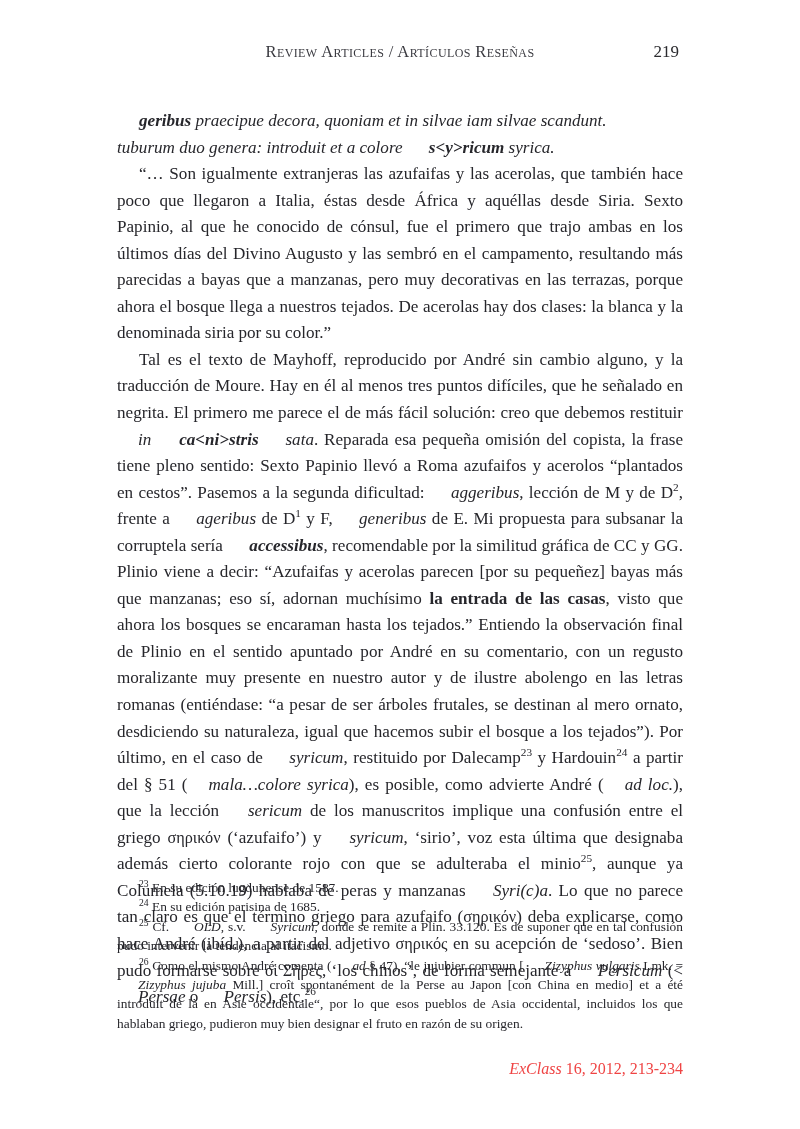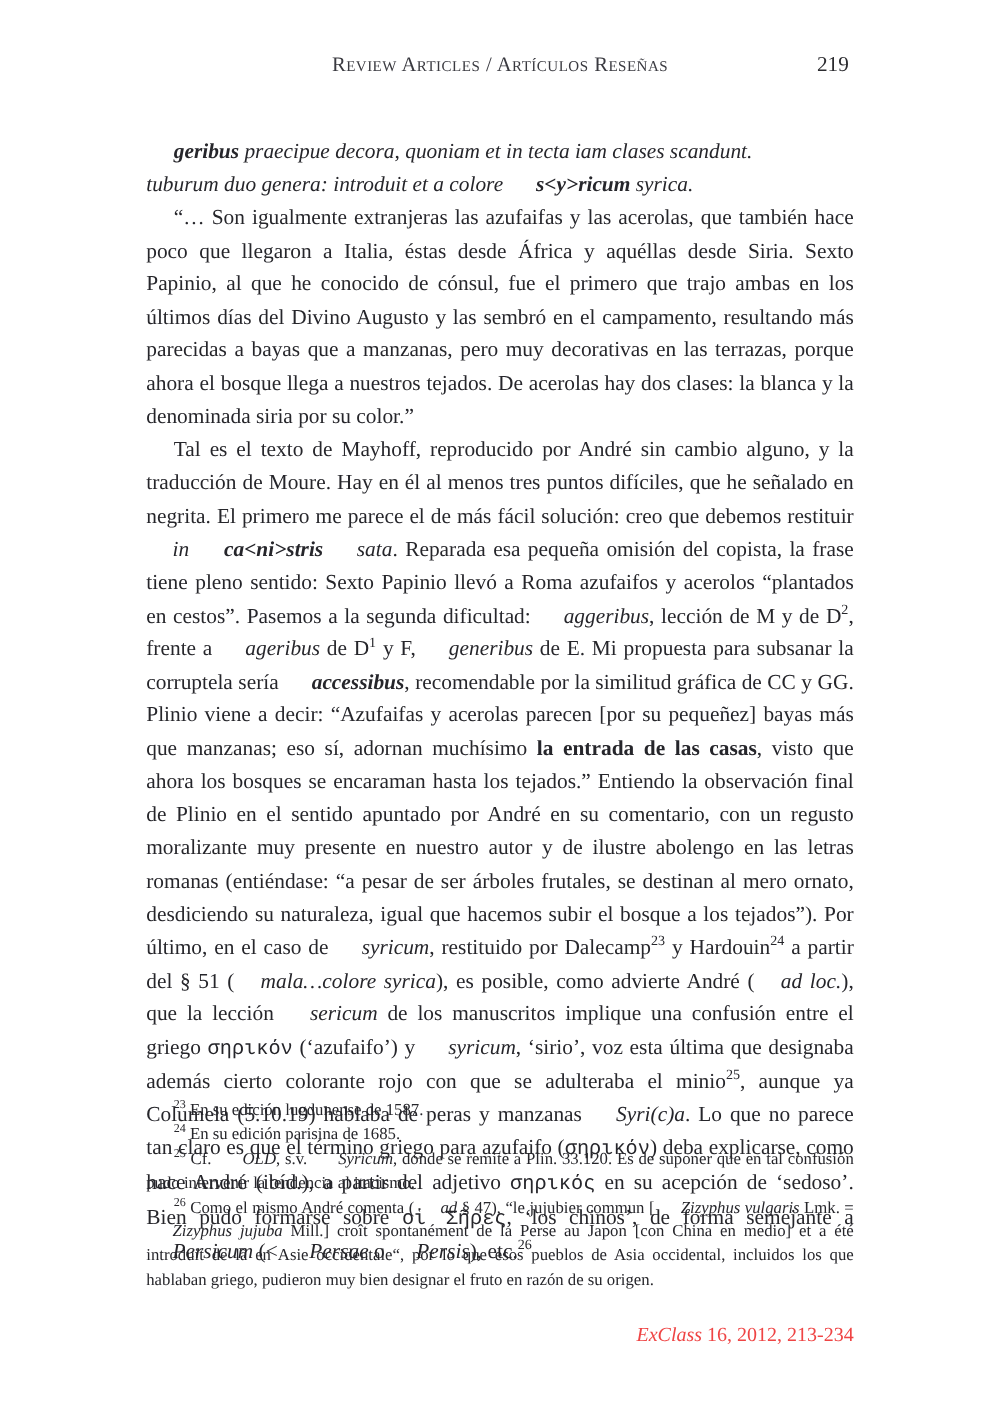--- a/index.html
+++ b/index.html
@@ -71,21 +71,21 @@
     margin-left: 22px;
   }
   .it { font-style: italic; margin-left: 21px; }
   .bd { font-weight: bold; }
   .sup {
     font-size: 0.66em;
     vertical-align: super;
     line-height: 0;
   }
   .gr {
-    font-family: Liberation Mono, monospace;
+    font-family: Liberation Serif, serif;
     font-size: 0.95em;
   }
 
   
   .footnotes {
     position: absolute;
     left: 117px;
     top: 878px;
     width: 566px;
     font-size: 13.4px;
@@ -120,21 +120,21 @@
 <div class="page">
 
   <div class="running-head">
     <span class="running-head-title">Review Articles / Artículos Reseñas</span>
     <span class="running-head-folio">219</span>
   </div>
 
   <div class="textblock">
 
     <p>
-      <span class="lat-b">geribus</span><span class="lat"> praecipue decora, quoniam et in tecta iam clases scandunt.</span><br>
+      <span class="lat-b">geribus</span><span class="lat"> praecipue decora, quoniam et in silvae iam silvae scandunt.</span><br>
       <span class="lat">tuburum duo genera: introduit et a colore </span><span class="lat-b">s&lt;y&gt;ricum</span><span class="lat"> syrica.</span>
     </p>
 
     <p class="p-indent">“… Son igualmente extranjeras las azufaifas y las acerolas, que también hace poco que llegaron a Italia, éstas desde África y aquéllas desde Siria. Sexto Papinio, al que he conocido de cónsul, fue el primero que trajo ambas en los últimos días del Divino Augusto y las sembró en el campamento, resultando más parecidas a bayas que a manzanas, pero muy decorativas en las terrazas, porque ahora el bosque llega a nuestros tejados.  De acerolas hay dos clases: la blanca y la denominada siria por su color.”</p>
 
     <p class="p-indent">Tal es el texto de Mayhoff, reproducido por André sin cambio alguno, y  la traducción de Moure. Hay en él al menos tres puntos difíciles, que he señalado en negrita. El primero me parece el de más fácil solución: creo que debemos restituir <span class="it">in </span><span class="lat-b">ca&lt;ni&gt;stris</span><span class="it"> sata</span>. Reparada esa pequeña omisión del copista, la frase tiene pleno sentido: Sexto Papinio llevó a Roma azufaifos y acerolos “plantados en cestos”. Pasemos a la segunda dificultad: <span class="it">aggeribus</span>, lección de M y de D<span class="sup">2</span>, frente a <span class="it">ageribus</span> de D<span class="sup">1</span> y F, <span class="it">generibus</span> de E. Mi propuesta para subsanar la corruptela sería <span class="lat-b">accessibus</span>, recomendable por la similitud gráfica de CC y GG.  Plinio viene a decir: “Azufaifas y acerolas parecen [por su pequeñez] bayas más que manzanas; eso sí, adornan muchísimo <span class="bd">la entrada de las casas</span>, visto que ahora los bosques se encaraman hasta los tejados.” Entiendo la observación final de Plinio en el sentido apuntado por André en su comentario, con un regusto moralizante muy presente en nuestro autor y de ilustre abolengo en las letras romanas (entiéndase: “a pesar de ser árboles frutales, se destinan al mero ornato, desdiciendo su naturaleza, igual que hacemos subir el bosque a los tejados”). Por último, en el caso de <span class="it">syricum</span>, restituido por Dalecamp<span class="sup">23</span> y Hardouin<span class="sup">24</span> a partir del § 51 (<span class="it">mala…colore syrica</span>), es posible, como advierte André (<span class="it">ad loc.</span>), que la lección <span class="it">sericum</span> de los manuscritos implique una confusión entre el griego <span class="gr">σηρικόν</span> (‘azufaifo’) y <span class="it">syricum</span>, ‘sirio’, voz esta última que designaba además cierto colorante rojo con que se adulteraba el minio<span class="sup">25</span>, aunque ya Columela (5.10.19) hablaba de peras y manzanas <span class="it">Syri(c)a</span>. Lo que no parece tan claro es que el término griego para azufaifo (<span class="gr">σηρικόν</span>) deba explicarse, como hace André (ibíd.), a partir del adjetivo <span class="gr">σηρικός</span> en su acepción de ‘sedoso’. Bien pudo formarse sobre <span class="gr">οἱ Σῆρες</span>, ‘los chinos’, de forma semejante a <span class="it">Persicum</span> (&lt; <span class="it">Persae</span> o <span class="it">Persis</span>), etc.<span class="sup">26</span></p>
 
   </div>
 
   <div class="footnotes">

